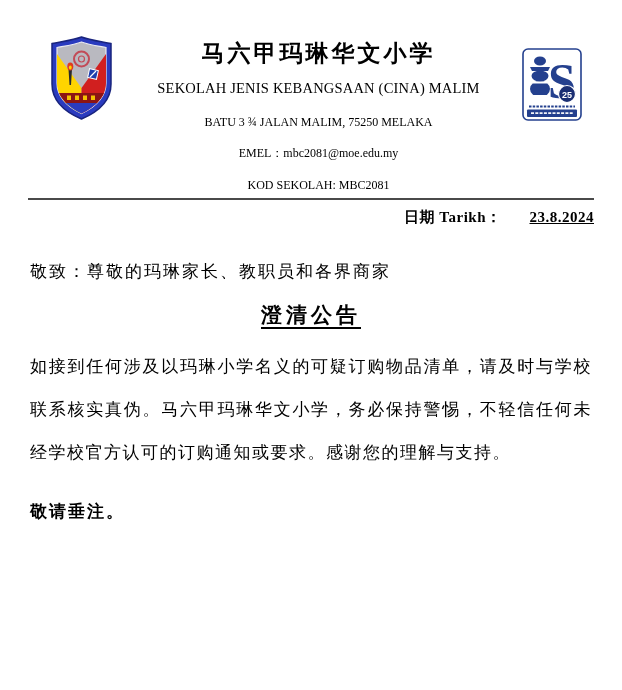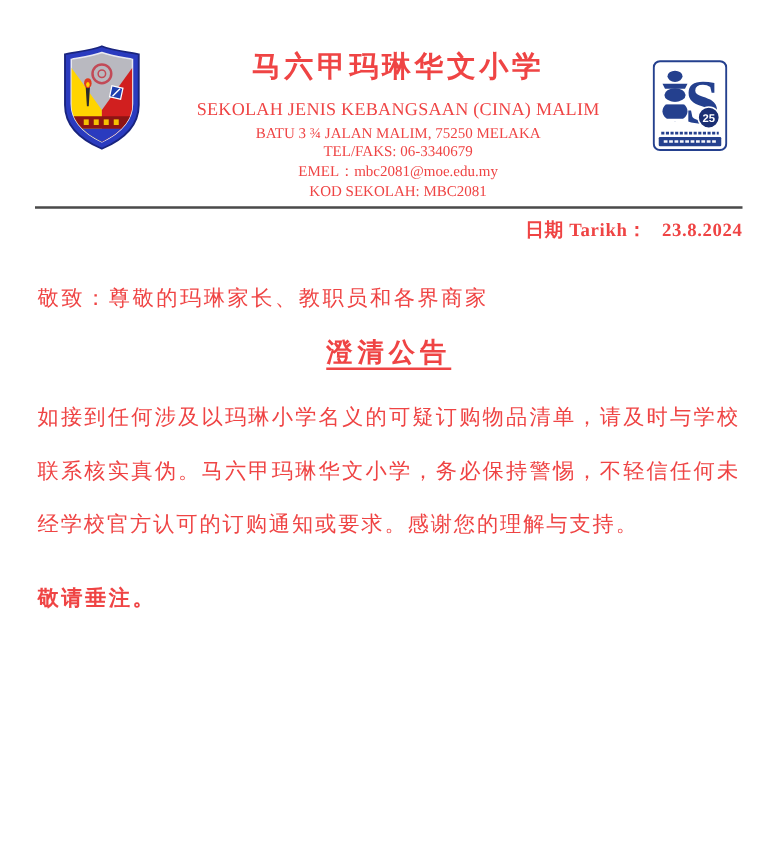--- a/index.html
+++ b/index.html
@@ -1,20 +1,20 @@
 <!DOCTYPE html>
 <html><head>
 <meta charset="utf-8">
 <style>
   html,body { margin:0; padding:0; background:#ffffff; }
   .page {
     position:relative;
     width:622px; height:690px;
     background:#ffffff;
-    color:#ef4444;
+    color:#000000;
     font-family:"Liberation Serif","DejaVu Serif",serif;
     overflow:hidden;
     margin:0 auto;
   }
   .header {
     display:flex;
     justify-content:space-between;
     align-items:flex-start;
     padding:36px 40px 0 48px;
   }
@@ -25,34 +25,34 @@
     text-align:center;
     padding:4px 10px 0 10px;
     line-height:1.22;
   }
   .school-name-cn {
     font-size:23px; font-weight:bold; letter-spacing:3px;
   }
   .school-name-ms {
     font-size:14.5px; font-weight:normal; margin-top:12px; letter-spacing:0.2px;
   }
-  .school-line { font-size:12px; margin-top:1px; }
+  .school-line { font-size:12px; margin-top:17px; }
   .rule {
     margin:5px 28px 0 28px;
     border-top:2px solid #4a4a4a;
     height:0;
   }
   .date-line {
     text-align:right;
     padding:8px 28px 0 0;
     font-weight:bold;
     font-size:15px;
     letter-spacing:0.5px;
   }
-  .date-line .date-value { margin-left:12px; }
+  .date-line .date-value { margin-left:28px;text-decoration:underline; }
   .letter { padding:0 30px; font-size:17px; }
   .salutation {
     margin:33px 0 0 0;
     letter-spacing:2px;
   }
   .notice-title {
     margin:18px 0 0 0;
     text-align:center;
     font-size:21px;
     font-weight:bold;
@@ -107,21 +107,20 @@
       <ellipse cx="22.3" cy="31.5" rx="1.4" ry="2" fill="#ffd400"></ellipse>
 
       <rect x="40.5" y="33.5" width="9" height="9" transform="rotate(12 45 38)" fill="#1e3fae" stroke="#ffffff" stroke-width="1"></rect>
       <path d="M42 41 L48 35" stroke="#ffffff" stroke-width="1.2"></path>
     </svg>
 
     <div class="school-info">
       <div class="school-name-cn">马六甲玛琳华文小学</div>
       <div class="school-name-ms">SEKOLAH JENIS KEBANGSAAN (CINA) MALIM</div>
       <div class="school-line">BATU 3 ¾ JALAN MALIM, 75250 MELAKA</div>
-      <div class="school-line">TEL/FAKS: 06-3340679</div>
       <div class="school-line">EMEL：mbc2081@moe.edu.my</div>
       <div class="school-line">KOD SEKOLAH: MBC2081</div>
     </div>
 
     <svg class="badge25" width="60" height="73" viewBox="0 0 60 73" xmlns="http://www.w3.org/2000/svg">
       <rect x="1" y="1" width="58" height="71" rx="5" fill="#ffffff" stroke="#24408e" stroke-width="1.6"></rect>
 
       <ellipse cx="18" cy="13" rx="6" ry="4.5" fill="#24408e"></ellipse>
       <path d="M8 19 L28 19 L26 23 L10 23 Z" fill="#24408e"></path>
       <ellipse cx="18" cy="28" rx="8.5" ry="5.5" fill="#24408e"></ellipse>

